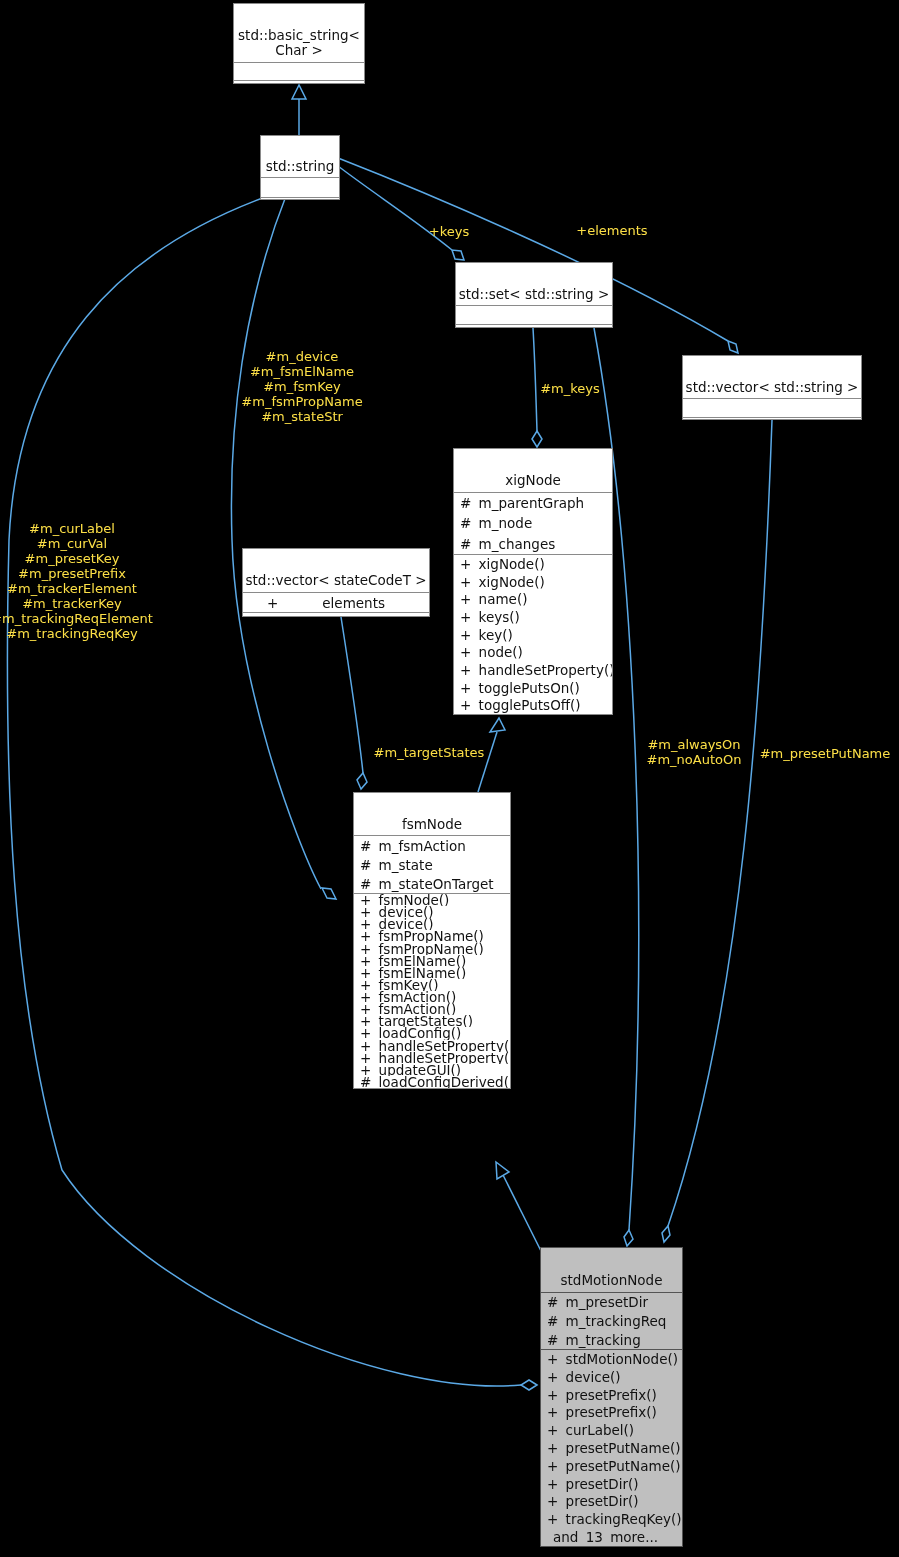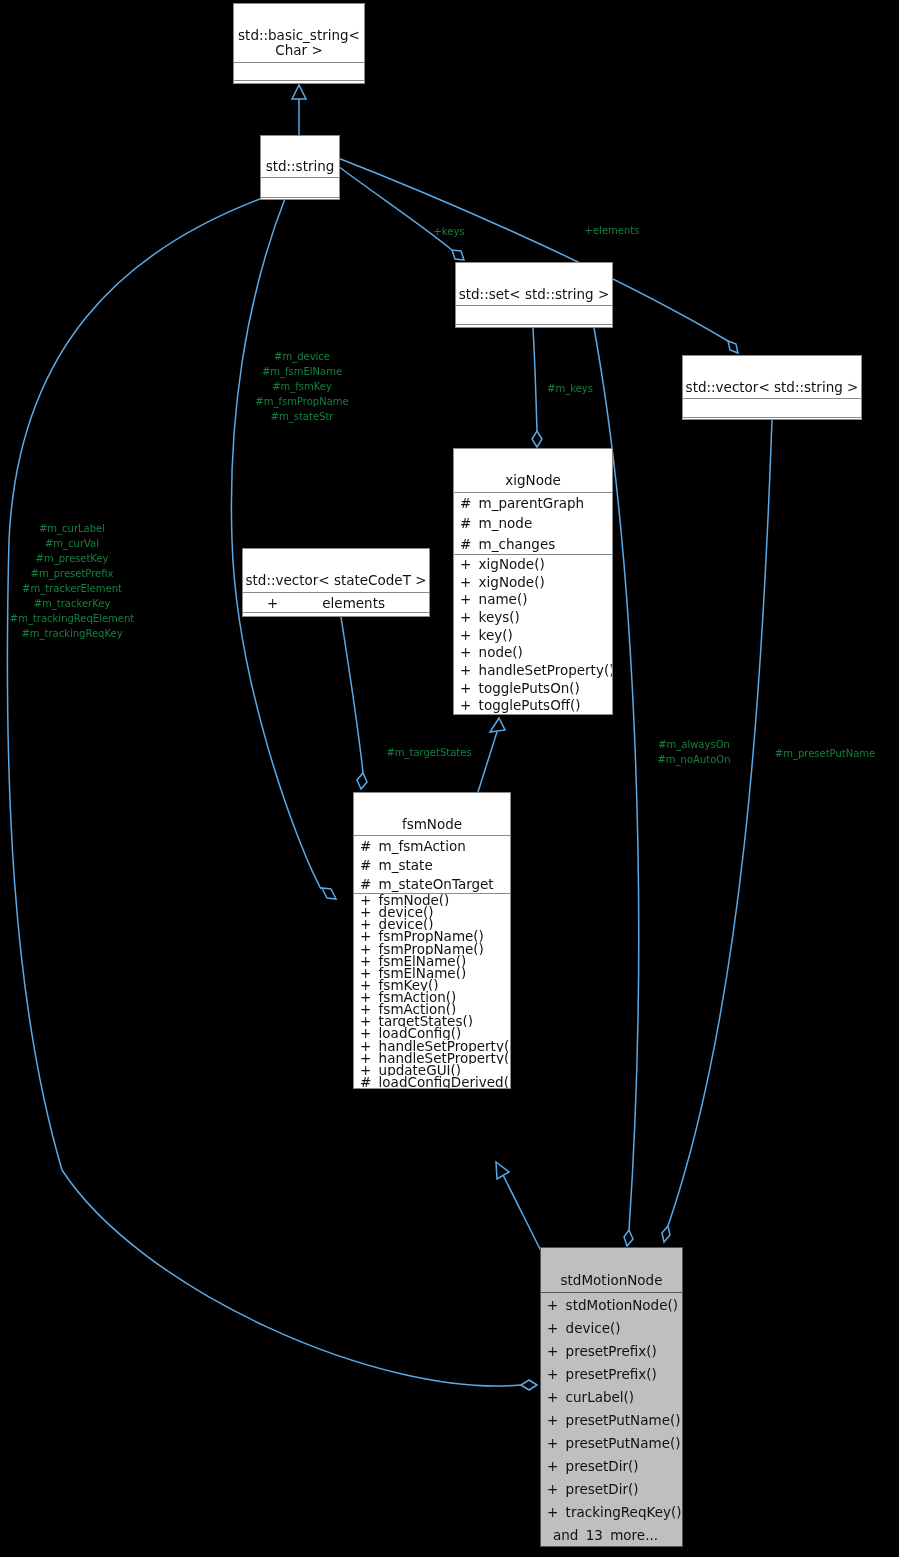--- a/index.html
+++ b/index.html
@@ -17,21 +17,21 @@
     font-size:13.5px;line-height:15px;flex:0 0 auto;margin-top:20px;
   }
   .cmp{border-top:1.5px solid #8a8a8a;display:flex;flex-direction:column;flex:0 0 auto;box-sizing:border-box;}
   .row{
     display:flex;align-items:center;padding-left:6px;font-size:13.5px;
     white-space:pre;word-spacing:3px;flex:1 1 0;overflow:hidden;
   }
   .hl{background:#bfbfbf;border-color:#545454;}
   .hl .cmp{border-color:#545454;}
   .elabel{
-    position:absolute;color:#15803d;font-size:10px;line-height:15px;
+    position:absolute;color:#fde047;font-size:13px;line-height:15px;
     text-align:center;transform:translate(-50%,-50%);white-space:nowrap;
   }
   .elabel span{display:block;}
 </style>
 </head>
 <body>
 
 <div id="canvas">
 
   <svg id="edges" width="899" height="1557" viewBox="0 0 899 1557">
@@ -174,20 +174,25 @@
       <div class="row">+ loadConfig()</div>
       <div class="row">+ handleSetProperty()</div>
       <div class="row">+ handleSetProperty()</div>
       <div class="row">+ updateGUI()</div>
       <div class="row"># loadConfigDerived()</div>
     </div>
   </div>
 
   <div class="cls hl" style="left:540px;top:1247px;width:143px;height:300px;">
     <div class="ttl" style="height:24px;">stdMotionNode</div>
+    <div class="cmp" style="height:57px;">
+      <div class="row"># m_presetDir</div>
+      <div class="row"># m_trackingReq</div>
+      <div class="row"># m_tracking</div>
+    </div>
     <div class="cmp" style="flex:1;">
       <div class="row">+ stdMotionNode()</div>
       <div class="row">+ device()</div>
       <div class="row">+ presetPrefix()</div>
       <div class="row">+ presetPrefix()</div>
       <div class="row">+ curLabel()</div>
       <div class="row">+ presetPutName()</div>
       <div class="row">+ presetPutName()</div>
       <div class="row">+ presetDir()</div>
       <div class="row">+ presetDir()</div>

